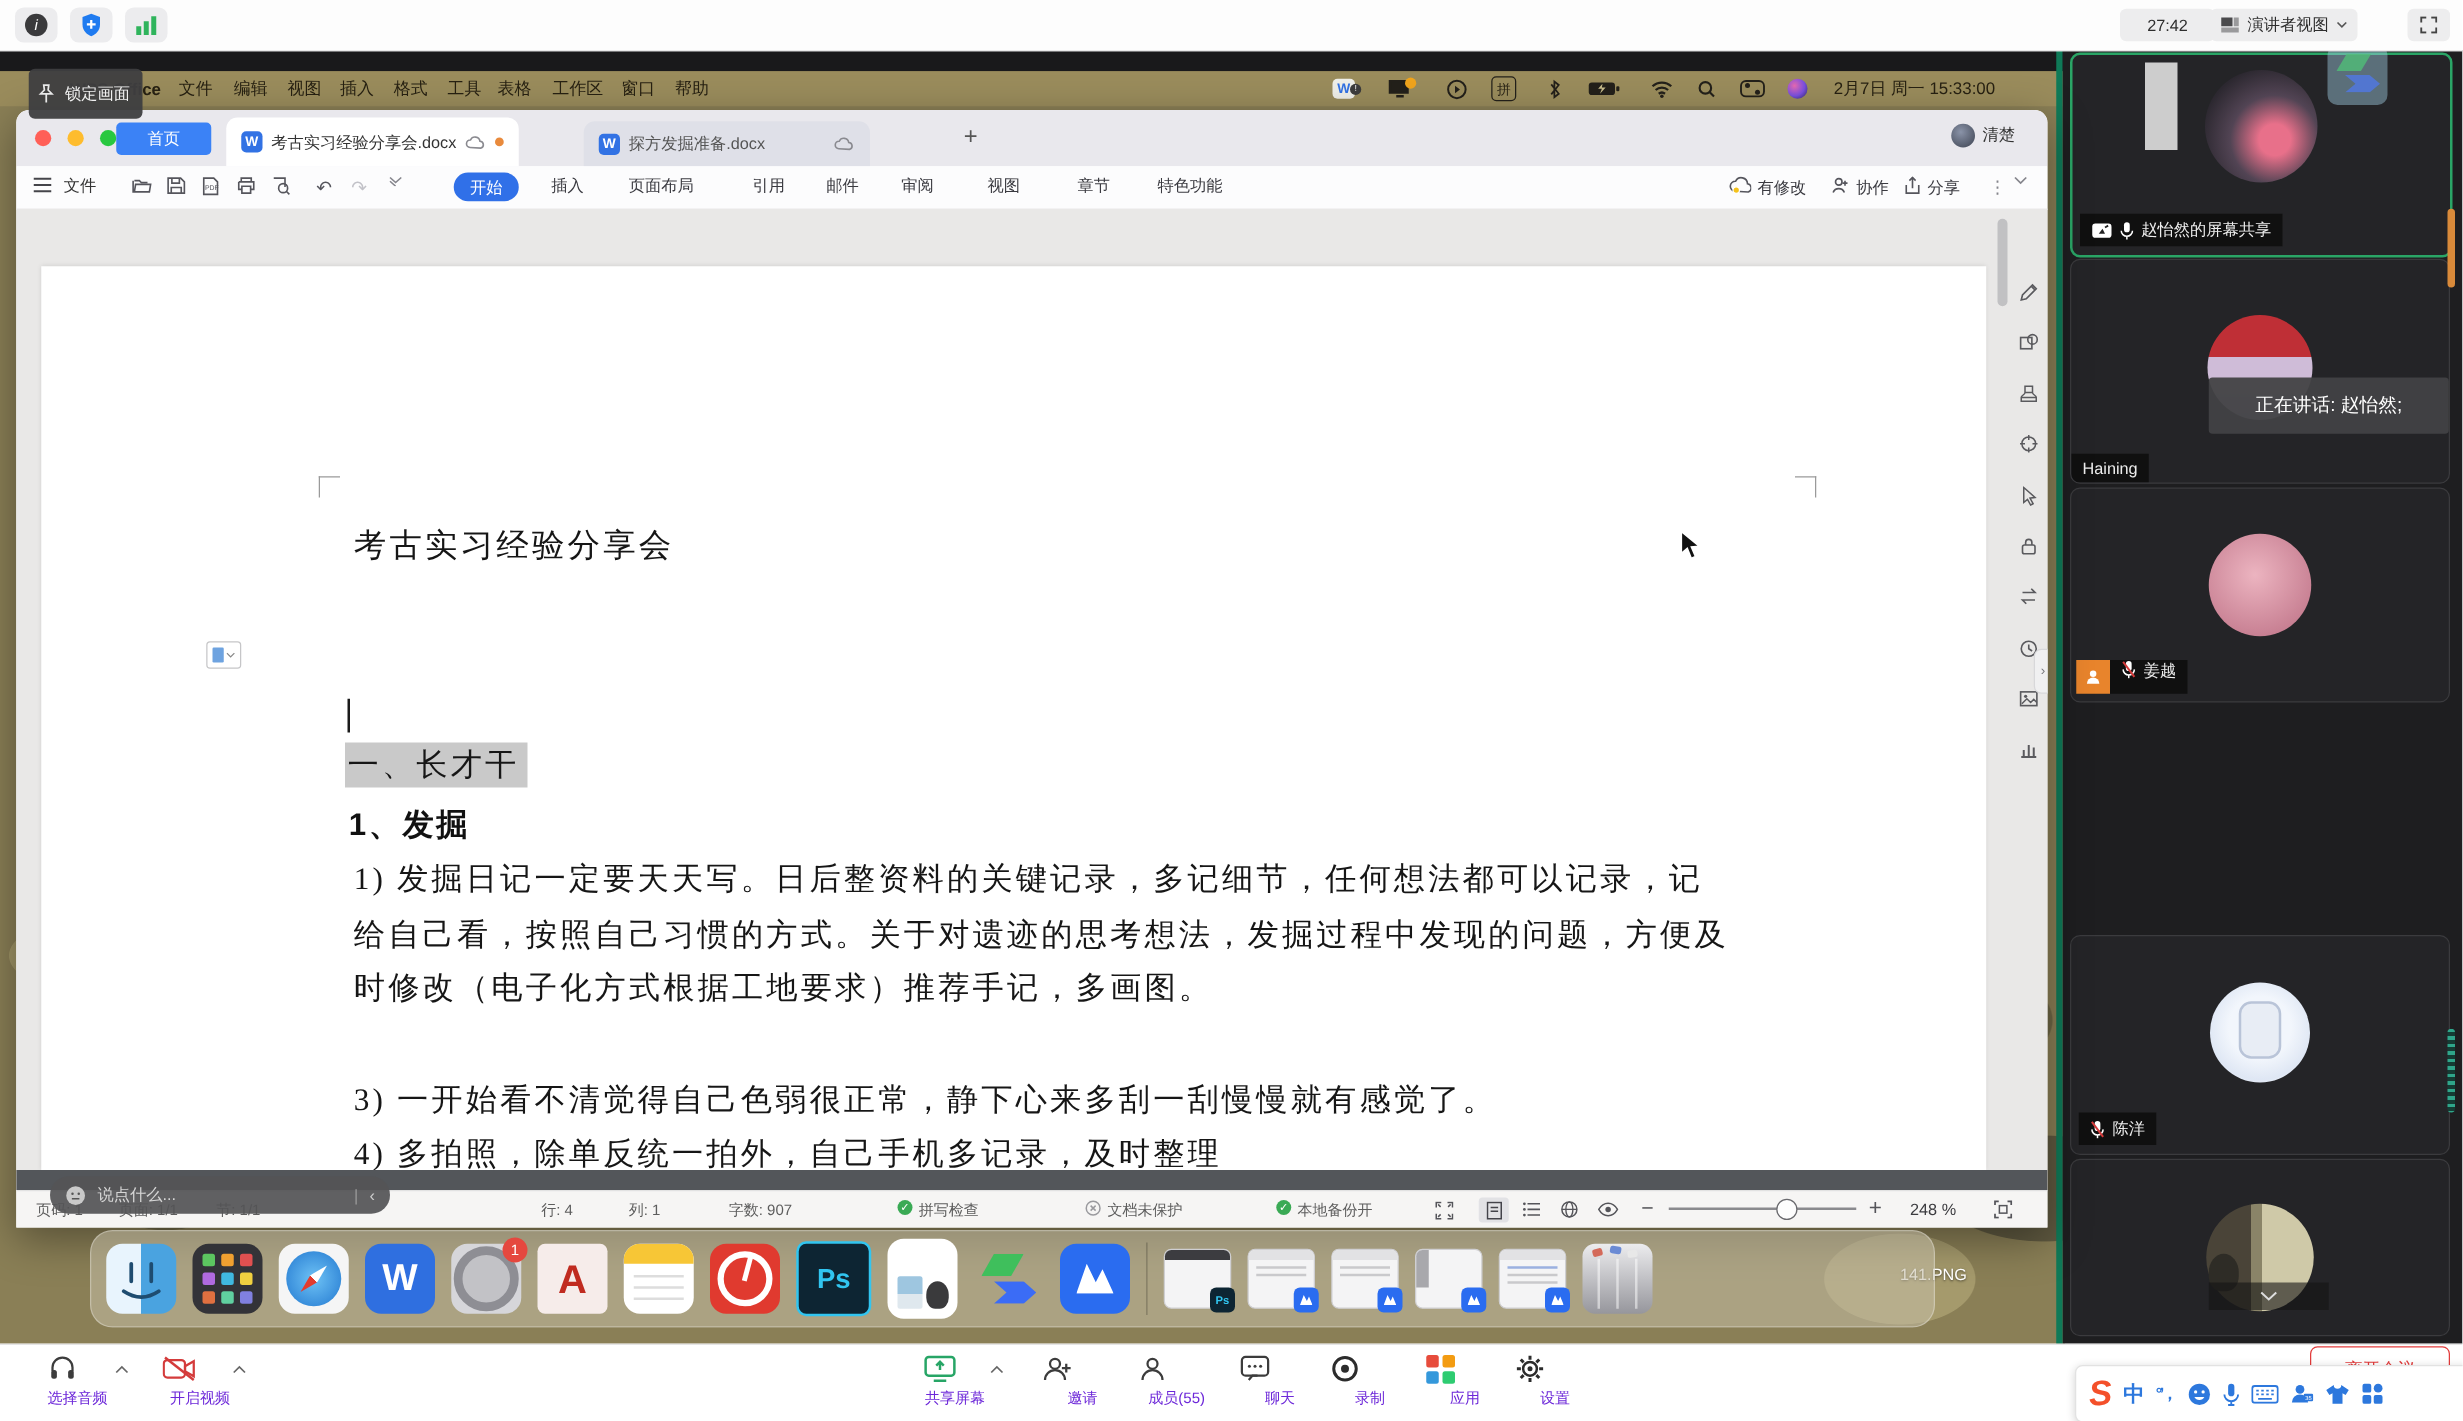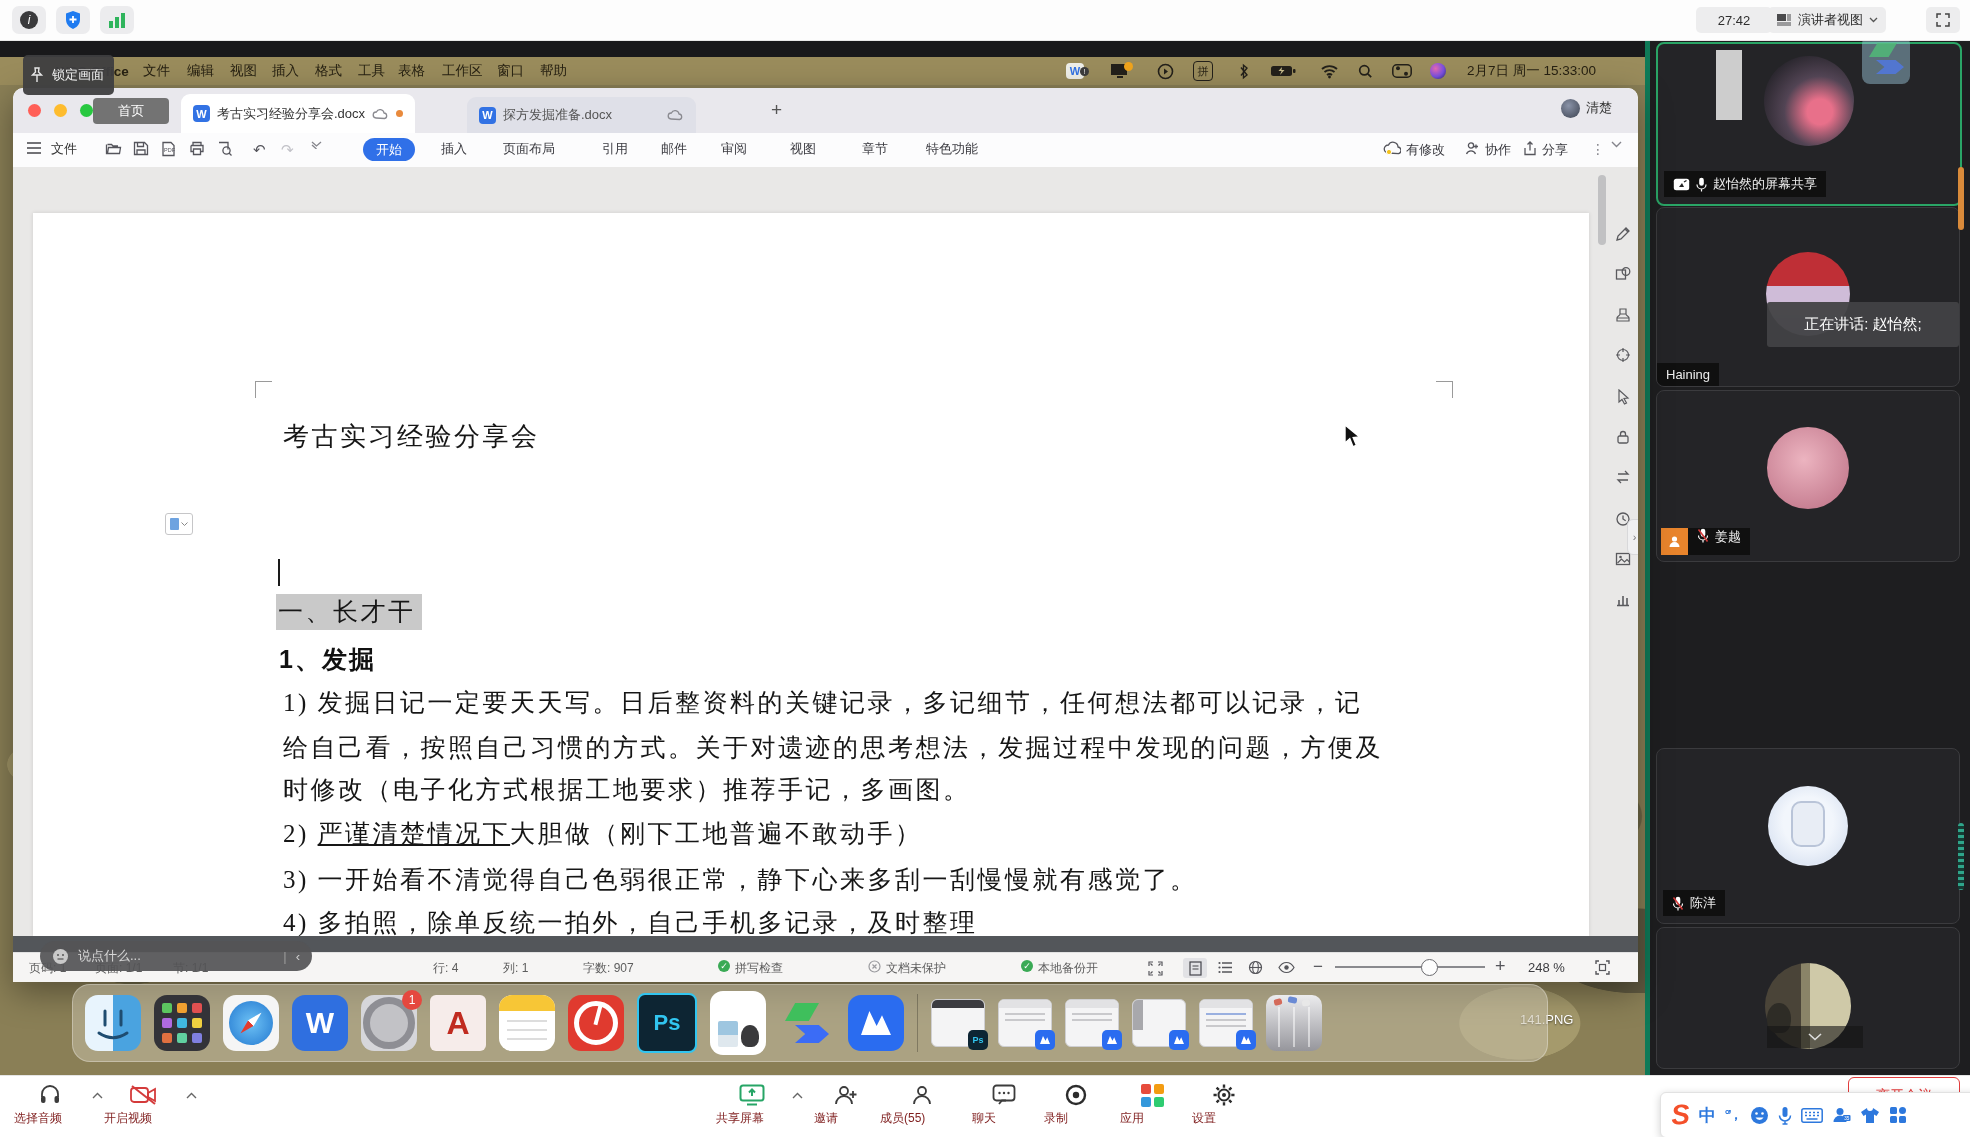--- a/index.html
+++ b/index.html
@@ -29,21 +29,21 @@
   
   .menubar{left:0;top:57px;width:1652px;height:28px;background:#9a8c5c;z-index:5}
   .menu-item{position:absolute;top:0;height:28px;display:flex;align-items:center;font-size:13.5px;color:#272112}
   .mb-ic{position:absolute;top:4px;height:20px;display:flex;align-items:center;justify-content:center;color:#2a2416}
 
   
   .wps{left:13px;top:88px;width:1625px;height:894px;background:#fff;border-radius:10px 10px 0 0;
        box-shadow:0 10px 34px rgba(0,0,0,.38);z-index:8;overflow:hidden}
   .tabbar{position:absolute;left:0;top:0;width:1625px;height:45px;background:#e9e8ed;border-radius:10px 10px 0 0}
   .light{position:absolute;top:16px;width:13px;height:13px;border-radius:50%}
-  .hometab{position:absolute;left:80px;top:10px;width:76px;height:26px;border-radius:4px;background:#737373;
+  .hometab{position:absolute;left:80px;top:10px;width:76px;height:26px;border-radius:4px;background:#3b82f6;
            color:#fff;font-size:13px;display:flex;align-items:center;justify-content:center}
   .doctab{position:absolute;display:flex;align-items:center;gap:7px;padding:0 12px;border-radius:9px 9px 0 0;font-size:13px}
   .wicon{width:17px;height:17px;border-radius:4px;background:#3272e4;color:#fff;font-size:11px;font-weight:bold;
          display:flex;align-items:center;justify-content:center}
   .ribbon{position:absolute;left:0;top:45px;width:1625px;height:34px;background:#fcfcfd;border-bottom:1px solid #e4e4e8}
   .rtab{position:absolute;top:7px;font-size:13px;color:#3a3a40}
   .ric{position:absolute;top:8px;color:#55555c}
   .docarea{position:absolute;left:0;top:79px;width:1625px;height:769px;background:#e9e8e7}
   .page{position:absolute;left:20px;top:46px;width:1556px;height:723px;background:#fff;box-shadow:0 0 4px rgba(0,0,0,.12)}
   .doc-serif{font-family:"Liberation Serif","DejaVu Serif",serif;color:#161616;letter-spacing:2.5px;white-space:nowrap}
@@ -56,21 +56,21 @@
   
   .strip{left:1650px;top:40px;width:320px;height:1035px;background:#1e1e20;z-index:6}
   .tile{position:absolute;left:6px;width:302px;background:#242427;border:1px solid #3b3b3e;border-radius:8px;overflow:hidden}
   .avatar{position:absolute;left:50%;transform:translateX(-50%);border-radius:50%}
   .pt-label{position:absolute;left:6px;bottom:7px;background:rgba(8,8,8,.72);color:#ededed;font-size:13px;
             padding:4px 9px;display:flex;align-items:center;gap:6px;white-space:nowrap}
   .greenline{left:1645px;top:40px;width:5px;height:1035px;background:#0f7a58;z-index:7}
 
   
   .bottombar{left:0;top:1075px;width:1970px;height:62px;background:#fff;border-top:1px solid #e5e5e5;z-index:30}
-  .bb-btn{position:absolute;top:1082px;text-align:left;color:#7f1d1d;z-index:31}
+  .bb-btn{position:absolute;top:1082px;text-align:right;color:#6d28d9;z-index:31}
   .bb-ic{height:26px;display:flex;align-items:center;justify-content:center}
   .bb-tx{font-size:12px;margin-top:2px;white-space:nowrap}
   .caret{position:absolute;z-index:31;color:#666}
 
   
   .dock{left:72px;top:984px;width:1450px;height:76px;border-radius:18px;background:rgba(198,192,168,.55);
         border:1px solid rgba(255,255,255,.3);display:flex;align-items:center;gap:13px;padding:0 12px;z-index:12}
   .dk{width:56px;height:56px;border-radius:13px;position:relative;flex:0 0 auto}
   .thumb{width:52px;height:46px;border-radius:6px;background:#f4f4f5;border:1px solid #cfcfd2;position:relative;flex:0 0 auto}
   .badge-tm{position:absolute;right:-4px;bottom:-4px;width:20px;height:20px;border-radius:5px;background:#2a6cf0;
@@ -277,21 +277,20 @@
       <span style="position:absolute;left:222px;top:168px;width:16px;height:16px;border-left:1px solid #9a9a9a;border-top:1px solid #9a9a9a"></span>
       <span style="position:absolute;left:1403px;top:168px;width:16px;height:16px;border-right:1px solid #9a9a9a;border-top:1px solid #9a9a9a"></span>
 
       <div class="doc-serif" style="position:absolute;left:250px;top:206px;font-size:26px">考古实习经验分享会</div>
       <span style="position:absolute;left:245px;top:346px;width:2px;height:27px;background:#1a1a1a"></span>
       <div class="doc-serif" style="position:absolute;left:243px;top:381px;font-size:25px;background:#c9c9c9;padding:1px 6px 2px 2px">一、长才干</div>
       <div style="position:absolute;left:246px;top:430px;font-size:25px;font-weight:bold;color:#111;letter-spacing:2px;font-family:'Liberation Sans','DejaVu Sans',sans-serif">1、发掘</div>
       <div class="doc-serif" style="position:absolute;left:250px;top:473px;font-size:25px">1) 发掘日记一定要天天写。日后整资料的关键记录，多记细节，任何想法都可以记录，记</div>
       <div class="doc-serif" style="position:absolute;left:250px;top:518px;font-size:25px">给自己看，按照自己习惯的方式。关于对遗迹的思考想法，发掘过程中发现的问题，方便及</div>
       <div class="doc-serif" style="position:absolute;left:250px;top:560px;font-size:25px">时修改（电子化方式根据工地要求）推荐手记，多画图。</div>
-      <div class="doc-serif" style="position:absolute;left:250px;top:604px;font-size:25px"><span>2) </span><span style="text-decoration:underline">严谨清楚情况下</span><span>大胆做（刚下工地普遍不敢动手）</span></div>
       <div class="doc-serif" style="position:absolute;left:250px;top:650px;font-size:25px">3) 一开始看不清觉得自己色弱很正常，静下心来多刮一刮慢慢就有感觉了。</div>
       <div class="doc-serif" style="position:absolute;left:250px;top:693px;font-size:25px">4) 多拍照，除单反统一拍外，自己手机多记录，及时整理</div>
     </div>
 
     <div style="position:absolute;left:152px;top:346px;width:26px;height:20px;background:#fff;border:1px solid #c6c6c8;border-radius:3px;display:flex;align-items:center;justify-content:center;gap:2px">
       <span style="width:9px;height:12px;background:#6ea3e0;border-radius:1px"></span>
       <svg width="7" height="5" viewBox="0 0 7 5">
           <path d="M0.5 0.5l3 3 3-3" fill="none" stroke="#888" stroke-width="1"></path>
         </svg>
     </div>

